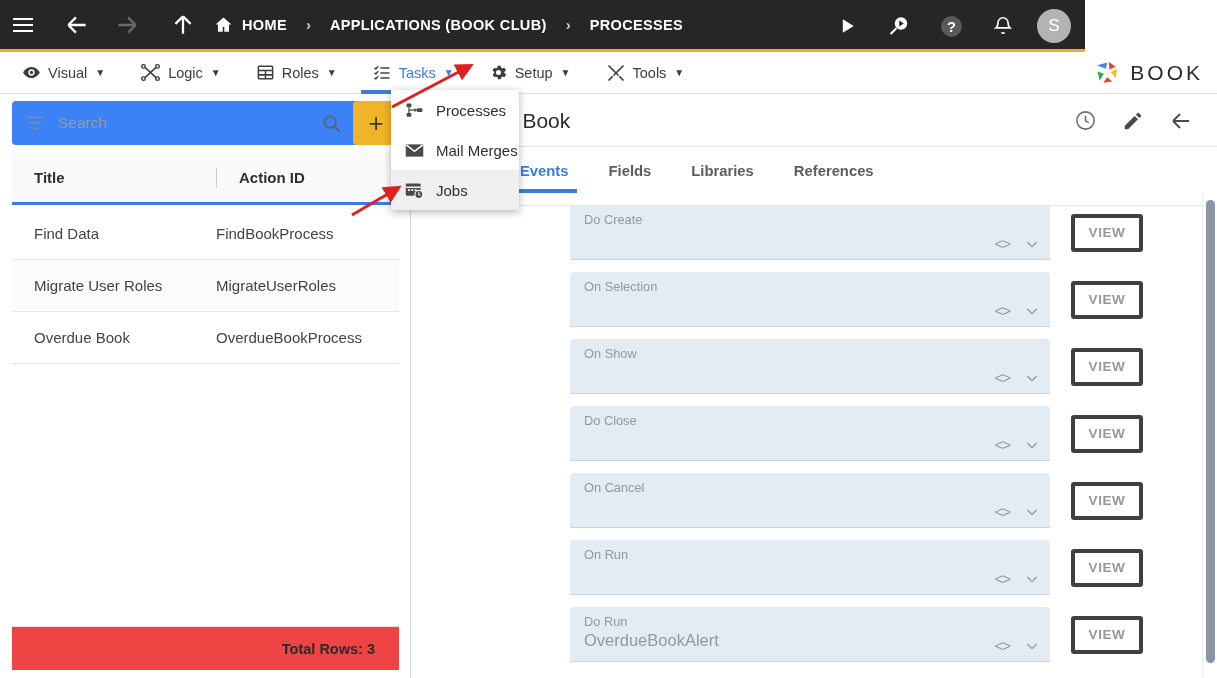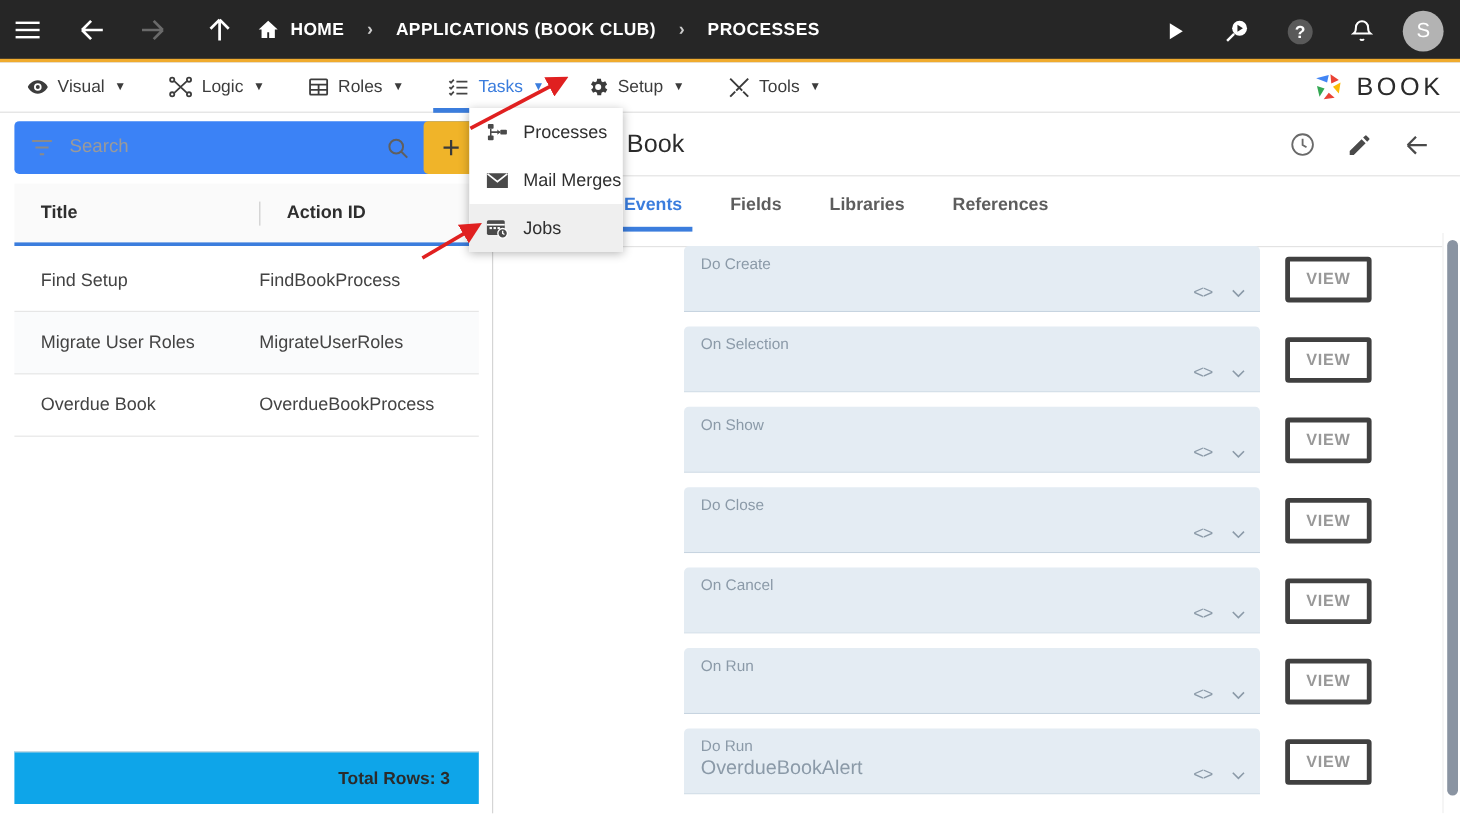--- a/index.html
+++ b/index.html
@@ -6,21 +6,21 @@
   html, body {
     width: 1217px; height: 678px;
     font-family: "Liberation Sans", sans-serif;
     overflow: hidden;
     background: #ffffff;
   }
   #app { position: relative; width: 1217px; height: 678px; overflow: hidden; }
 
   
   .topbar {
-    position: absolute; top: 0; left: 0; width: 1217px; height: 52px;
+    position: absolute; top: 0; left: 0; width: 1085px; height: 52px;
     background: #262626; display: flex; align-items: center;
     border-bottom: 3px solid #f0ab2e;
   }
   .topbar-left { display: flex; align-items: center; height: 52px; }
   .tb-icon {
     width: 46px; height: 52px; display: flex; align-items: center; justify-content: center;
     color: #ffffff;
   }
   .tb-icon.disabled { color: #6a6a6a; }
   .tb-icon svg { display: block; }
@@ -94,21 +94,21 @@
   .grid-rows { position: absolute; top: 113px; left: 12px; width: 387px; }
   .grid-row {
     height: 52px; display: flex; align-items: center;
     border-bottom: 1px solid #e6e6e6; font-size: 15px; color: #434343;
   }
   .grid-row.alt { background: #fafbfc; }
   .gr-title { margin-left: 22px; width: 160px; }
   .gr-action { margin-left: 22px; }
   .totalrows {
     position: absolute; bottom: 8px; left: 12px; width: 387px; height: 44px;
-    background: #0ea5e9; border-top: 1px solid #e2e2e2;
+    background: #ef4444; border-top: 1px solid #e2e2e2;
     display: flex; align-items: center; justify-content: flex-end;
     font-size: 14.5px; font-weight: bold; color: #2b2b2b;
   }
   .totalrows span { margin-right: 24px; }
 
   
   .rightpanel {
     position: absolute; top: 95px; left: 412px; width: 805px; height: 583px;
     background: #ffffff;
   }
@@ -342,21 +342,21 @@
     </div>
 
     <div class="grid-head">
       <div class="gh-cell gh-title">Title</div>
       <div class="gh-divider"></div>
       <div class="gh-cell gh-action">Action ID</div>
     </div>
 
     <div class="grid-rows">
       <div class="grid-row">
-        <div class="gr-title">Find Setup</div>
+        <div class="gr-title">Find Data</div>
         <div class="gr-action">FindBookProcess</div>
       </div>
       <div class="grid-row alt">
         <div class="gr-title">Migrate User Roles</div>
         <div class="gr-action">MigrateUserRoles</div>
       </div>
       <div class="grid-row">
         <div class="gr-title">Overdue Book</div>
         <div class="gr-action">OverdueBookProcess</div>
       </div>

